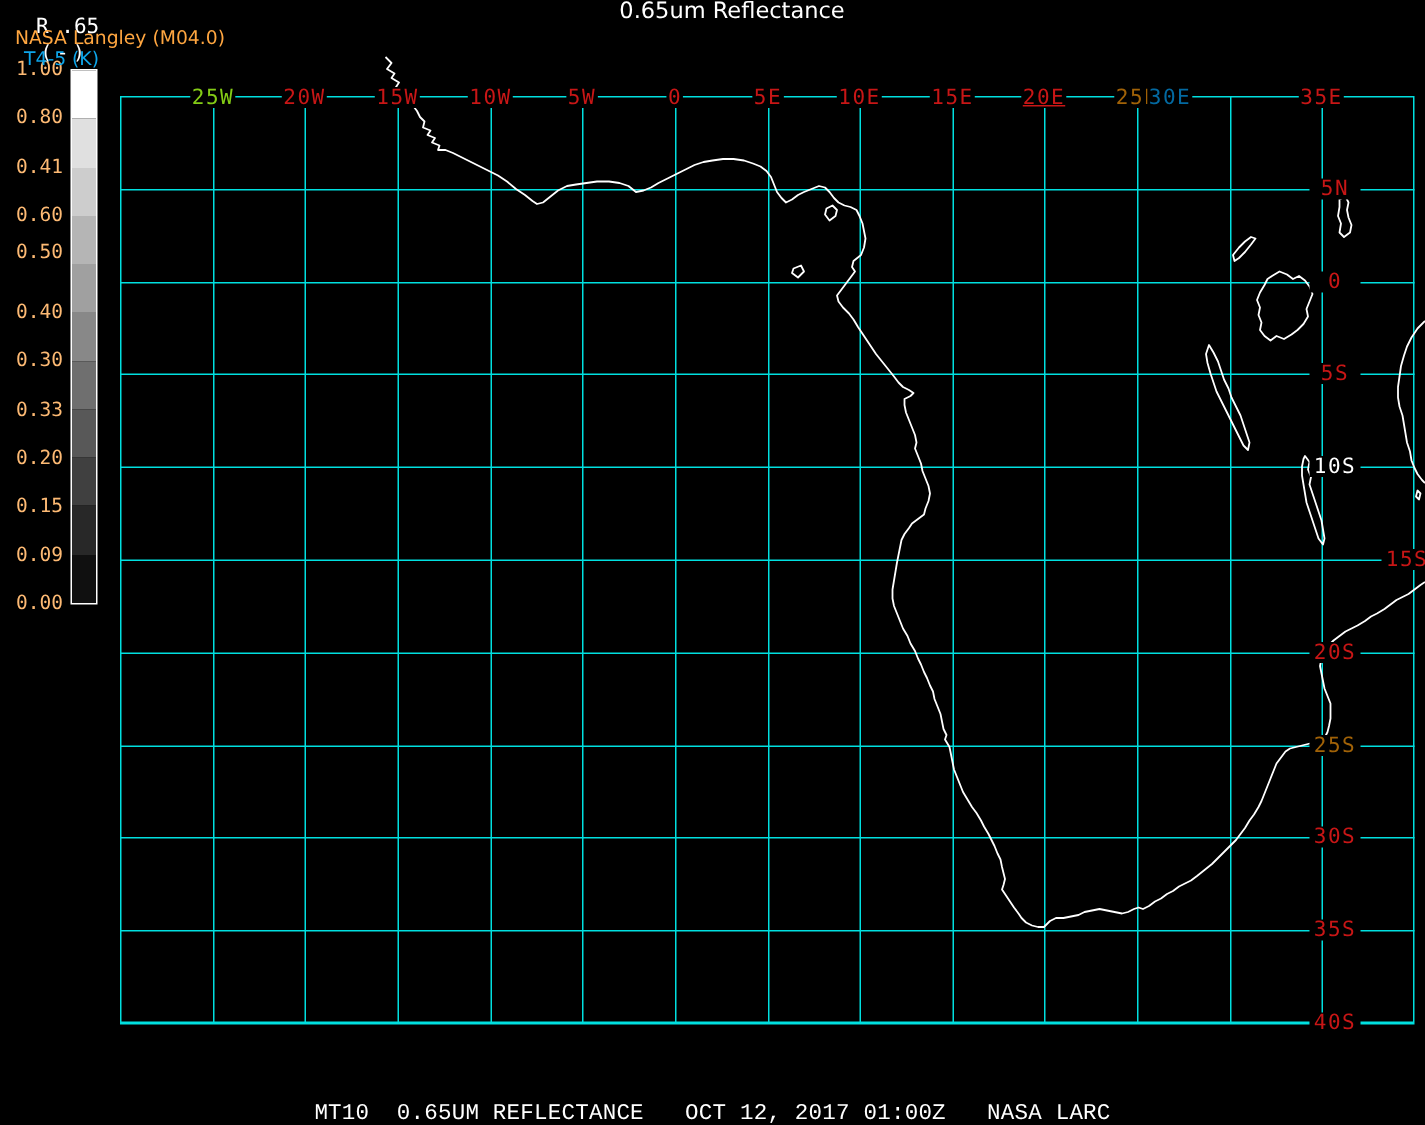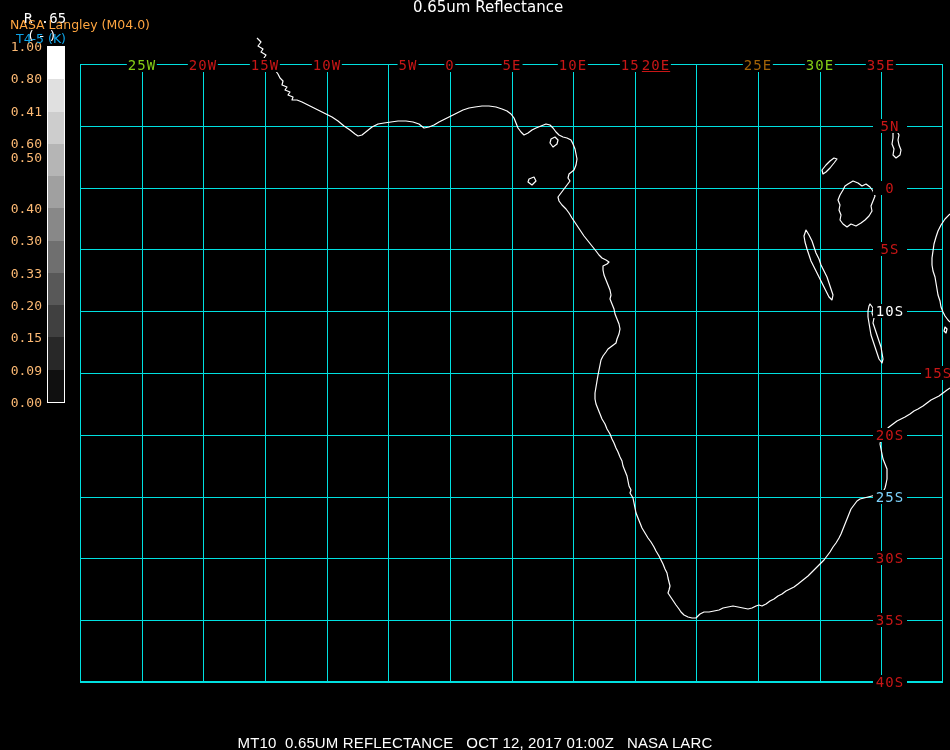--- a/index.html
+++ b/index.html
@@ -25,21 +25,21 @@
   .gridline{position:absolute;z-index:1;}
   #map-border{z-index:1;}
   #coast-svg{left:0;top:0;z-index:2;}
   .lon-label,.lat-label{position:absolute;font-family:"DejaVu Sans Mono",monospace;
         font-size:14px;line-height:14px;letter-spacing:1px;background:#000;
         padding:0 1px;z-index:3;white-space:pre;}
   .lon-label{transform:translateX(-50%);}
   .lat-label{width:32px;text-align:center;transform:translateY(-50%);}
   
   #footer-bar{left:0;top:735px;width:950px;text-align:center;color:#fff;
-        font-family:Liberation Sans, sans-serif;font-size:15px;line-height:15px;
+        font-family:Liberation Mono, monospace;font-size:15px;line-height:15px;
         letter-spacing:0.15px;white-space:pre;z-index:5;}
 </style>
 </head>
 <body>
 
 <div id="title-block" class="abs">
   <div id="title-line1">0.65um Reflectance</div>
 </div>
 
 <div id="legend-param" class="abs legend-txt">R .65</div>
@@ -58,21 +58,21 @@
     <div class="cb-seg" style="height: 32.2727px; background: rgb(88, 88, 88);"></div>
     <div class="cb-seg" style="height: 32.2727px; background: rgb(64, 64, 64);"></div>
     <div class="cb-seg" style="height: 32.2727px; background: rgb(40, 40, 40);"></div>
     <div class="cb-seg" style="height: 32.2727px; background: rgb(16, 16, 16);"></div>
   </div>
 <div id="colorbar-ticks">
     <div class="cb-tick" style="top: 40px;">1.00</div>
     <div class="cb-tick" style="top: 72px;">0.80</div>
     <div class="cb-tick" style="top: 105px;">0.41</div>
     <div class="cb-tick" style="top: 137px;">0.60</div>
-    <div class="cb-tick" style="top: 151px;">0.50</div>
+    <div class="cb-tick" style="top: 162px;">0.50</div>
     <div class="cb-tick" style="top: 202px;">0.40</div>
     <div class="cb-tick" style="top: 234px;">0.30</div>
     <div class="cb-tick" style="top: 267px;">0.33</div>
     <div class="cb-tick" style="top: 299px;">0.20</div>
     <div class="cb-tick" style="top: 331px;">0.15</div>
     <div class="cb-tick" style="top: 364px;">0.09</div>
     <div class="cb-tick" style="top: 396px;">0.00</div>
   </div>
 
 <div id="map-layer">
@@ -113,34 +113,34 @@
     <polygon points="848,184 853,181 858,183 862,186 866,184 870,187 873,191 875,196 873,201 871,206 872,211 869,216 865,220 861,223 856,226 851,224 847,227 843,224 840,220 841,215 839,210 840,205 838,200 840,195 843,190 845,186" fill="none" stroke="#ffffff" stroke-width="1.2" stroke-linejoin="round"></polygon>
     <polygon points="806,230 809,235 812,241 814,247 816,253 819,259 821,265 824,271 827,277 829,283 831,289 833,295 832,300 829,297 826,291 823,285 820,279 817,273 814,267 811,261 809,255 807,249 805,242 804,236" fill="none" stroke="#ffffff" stroke-width="1.2" stroke-linejoin="round"></polygon>
     <polygon points="870,304 873,308 872,313 874,318 873,323 875,329 877,335 879,341 881,347 882,353 883,359 882,363 879,359 877,353 875,347 873,341 871,335 870,329 869,323 868,317 868,311 869,306" fill="none" stroke="#ffffff" stroke-width="1.2" stroke-linejoin="round"></polygon>
   </svg>
 
 <div id="grid-labels">
     <div class="lon-label" style="left: 142px; top: 58px; color: #84cc16;">25W</div>
     <div class="lon-label" style="left: 203px; top: 58px; color: rgb(200, 22, 22);">20W</div>
     <div class="lon-label" style="left: 265px; top: 58px; color: rgb(200, 22, 22);">15W</div>
     <div class="lon-label" style="left: 327px; top: 58px; color: rgb(200, 22, 22);">10W</div>
-    <div class="lon-label" style="left: 408px; top: 58px; color: rgb(200, 22, 22);">5W</div>
+    <div class="lon-label" style="left: 388px; top: 58px; color: rgb(200, 22, 22);">5W</div>
     <div class="lon-label" style="left: 450px; top: 58px; color: rgb(200, 22, 22);">0</div>
     <div class="lon-label" style="left: 512px; top: 58px; color: rgb(200, 22, 22);">5E</div>
     <div class="lon-label" style="left: 573px; top: 58px; color: rgb(200, 22, 22);">10E</div>
     <div class="lon-label" style="left: 635px; top: 58px; color: rgb(200, 22, 22);">15E</div>
-    <div class="lon-label" style="left: 656px; top: 58px; color: rgb(200, 22, 22); text-decoration: underline;">20E</div>
+    <div class="lon-label" style="left: 696px; top: 58px; color: rgb(200, 22, 22); text-decoration: underline;">20E</div>
     <div class="lon-label" style="left: 758px; top: 58px; color: #a16207;">25E</div>
-    <div class="lon-label" style="left: 820px; top: 58px; color: #84cc16; text-align: right;">30E</div>
+    <div class="lon-label" style="left: 780px; top: 58px; color: #0369a1; text-align: right;">30E</div>
     <div class="lon-label" style="left: 881px; top: 58px; color: rgb(200, 22, 22);">35E</div>
     <div class="lat-label" style="left: 873px; top: 126px; color: rgb(200, 22, 22);">5N</div>
     <div class="lat-label" style="left: 873px; top: 188px; color: rgb(200, 22, 22);">0</div>
     <div class="lat-label" style="left: 873px; top: 249px; color: rgb(200, 22, 22);">5S</div>
     <div class="lat-label" style="left: 873px; top: 311px; color: #ffffff;">10S</div>
     <div class="lat-label" style="left: 873px; top: 373px; color: rgb(200, 22, 22); margin-left: 48px;">15S</div>
     <div class="lat-label" style="left: 873px; top: 435px; color: rgb(200, 22, 22);">20S</div>
-    <div class="lat-label" style="left: 873px; top: 497px; color: #7dd3fc;">25S</div>
+    <div class="lat-label" style="left: 873px; top: 497px; color: #a16207;">25S</div>
     <div class="lat-label" style="left: 873px; top: 558px; color: rgb(200, 22, 22);">30S</div>
     <div class="lat-label" style="left: 873px; top: 620px; color: rgb(200, 22, 22);">35S</div>
     <div class="lat-label" style="left: 873px; top: 682px; color: rgb(200, 22, 22);">40S</div>
   </div>
 
 <div id="footer-bar" class="abs">MT10  0.65UM REFLECTANCE   OCT 12, 2017 01:00Z   NASA LARC</div>
 
 </body></html>

